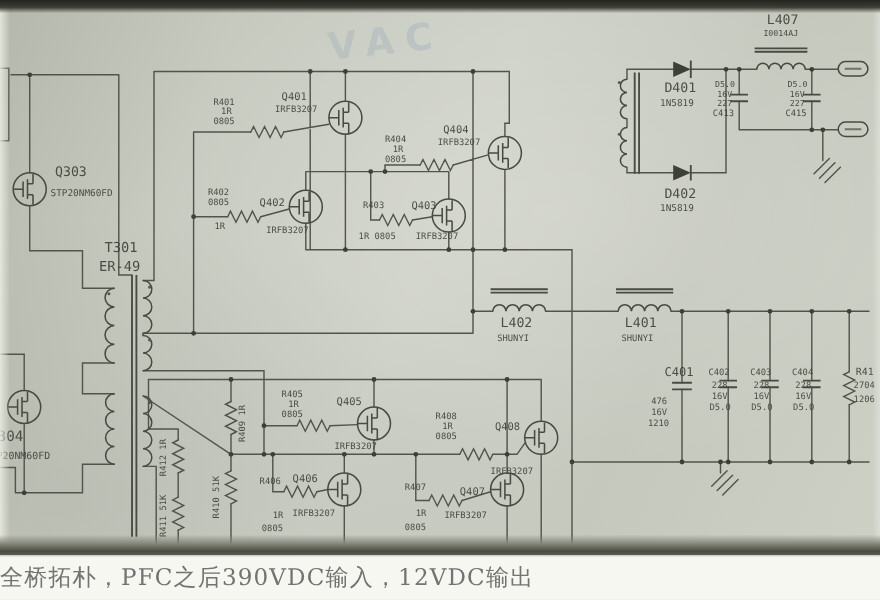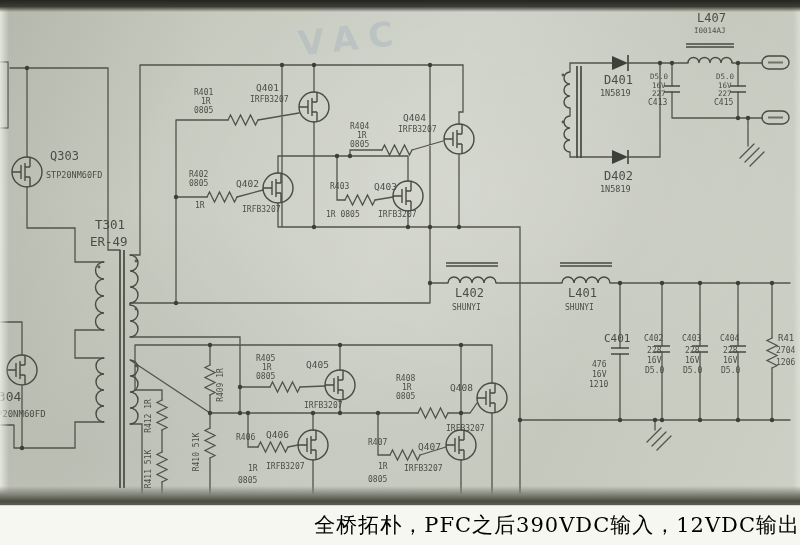--- a/index.html
+++ b/index.html
@@ -17,22 +17,22 @@
   #photo-left-edge{position:absolute;left:0;top:0;width:9px;height:505px;
     background:linear-gradient(to right,rgba(236,237,230,.85),rgba(236,237,230,0));}
   #photo-right-edge{position:absolute;right:0;top:0;width:7px;height:505px;
     background:linear-gradient(to left,rgba(230,231,224,.6),rgba(230,231,224,0));}
   #photo-bottom-edge{position:absolute;left:0;top:486px;width:800px;height:19px;
     background:linear-gradient(to bottom,rgba(100,102,92,0) 0%,#83857a 45%,#4a4c42 80%,#5c5e54 100%);}
   #watermark{position:absolute;left:298px;top:18px;font-size:34px;letter-spacing:10px;
     color:#9fb0bc;opacity:.38;transform:rotate(-6deg);font-weight:bold;}
   #caption-strip{position:absolute;left:0;top:505px;width:800px;height:40px;background:#f7f7f2;
     border-top:1px solid #d8d8d0;}
-  #caption-strip .cap{width:100%;text-align:right;line-height:38px;
-    font-family:"DejaVu Serif","Liberation Serif",serif;font-size:21px;color:#000000;letter-spacing:1px;}
+  #caption-strip .cap{width:100%;text-align:left;line-height:38px;
+    font-family:"DejaVu Serif","Liberation Serif",serif;font-size:21px;color:#737373;letter-spacing:1px;}
   svg{position:absolute;left:0;top:0;filter:blur(.28px);}
   svg .wire{stroke:#50544a;stroke-width:1.3;fill:none;stroke-linecap:round;}
   svg .thick{stroke:#474b41;stroke-width:1.7;fill:none;}
   svg .sym{stroke:#474b41;stroke-width:1.4;fill:none;}
   svg .dot{fill:#3c4038;}
   svg .pdot{fill:#555a50;}
   svg .dio{fill:#3c4038;stroke:none;}
   svg text{font-family:"DejaVu Sans Mono","Liberation Mono",monospace;fill:#3e433b;opacity:.92;}
   .t75{font-size:7.5px}.t8{font-size:8px}.t85{font-size:8.5px}.t9{font-size:9px}
   .t95{font-size:9.5px}.t11{font-size:11px}.t12{font-size:12px}.t125{font-size:12.5px}.t13{font-size:13px}

